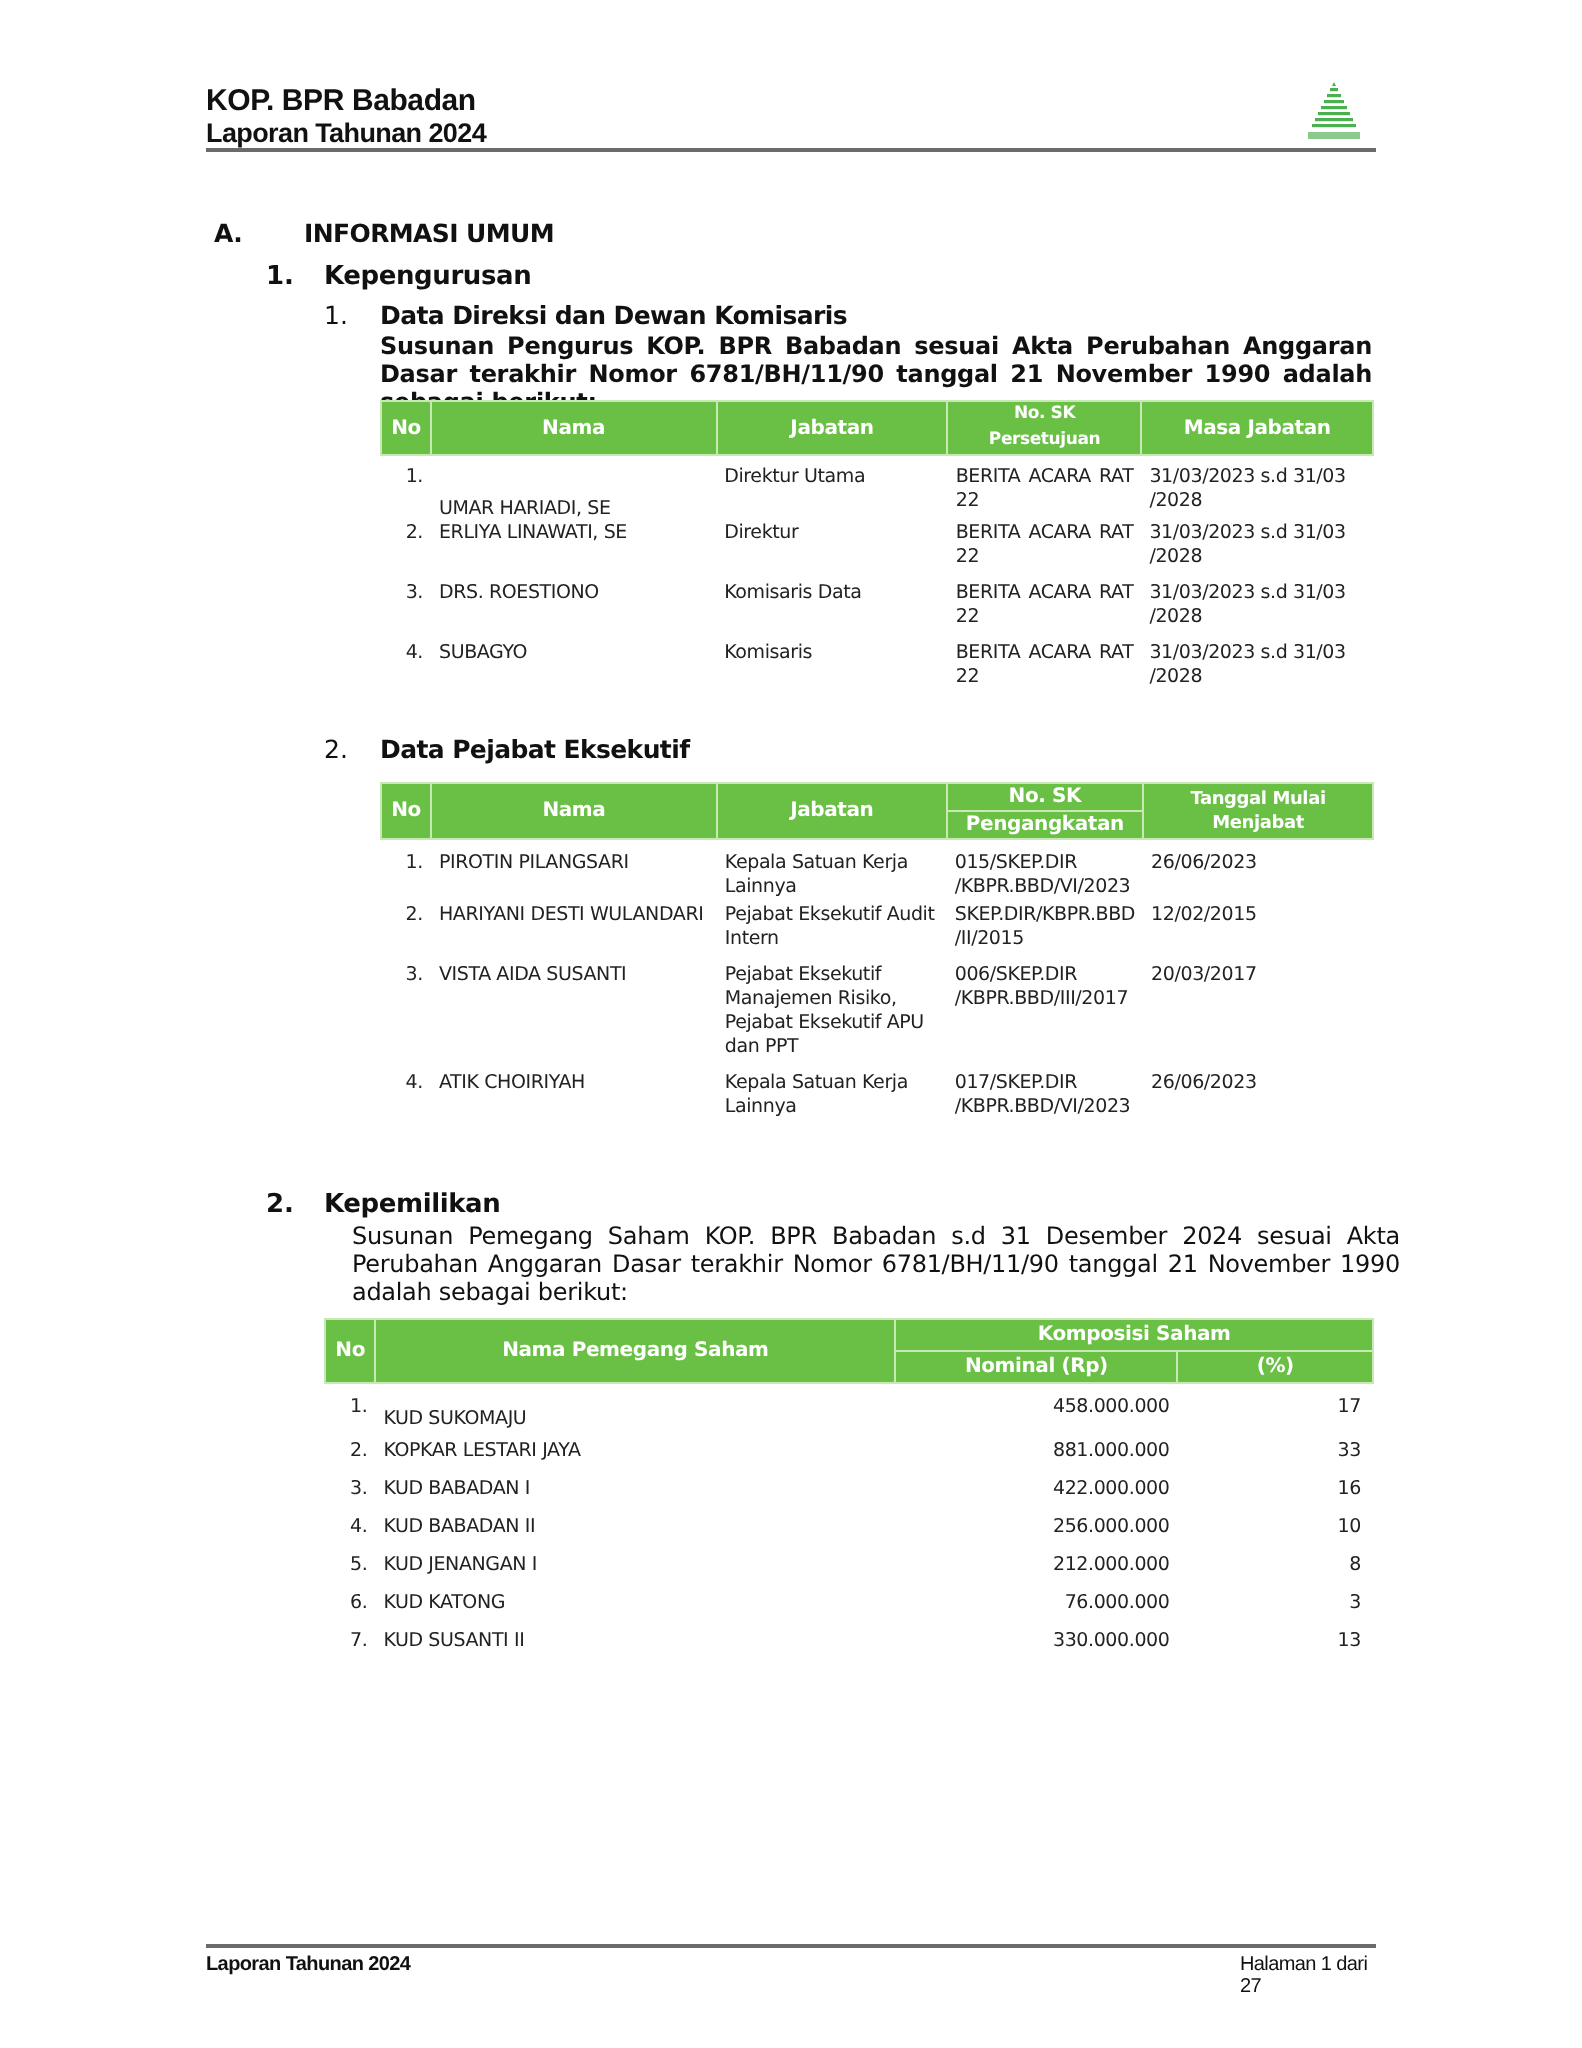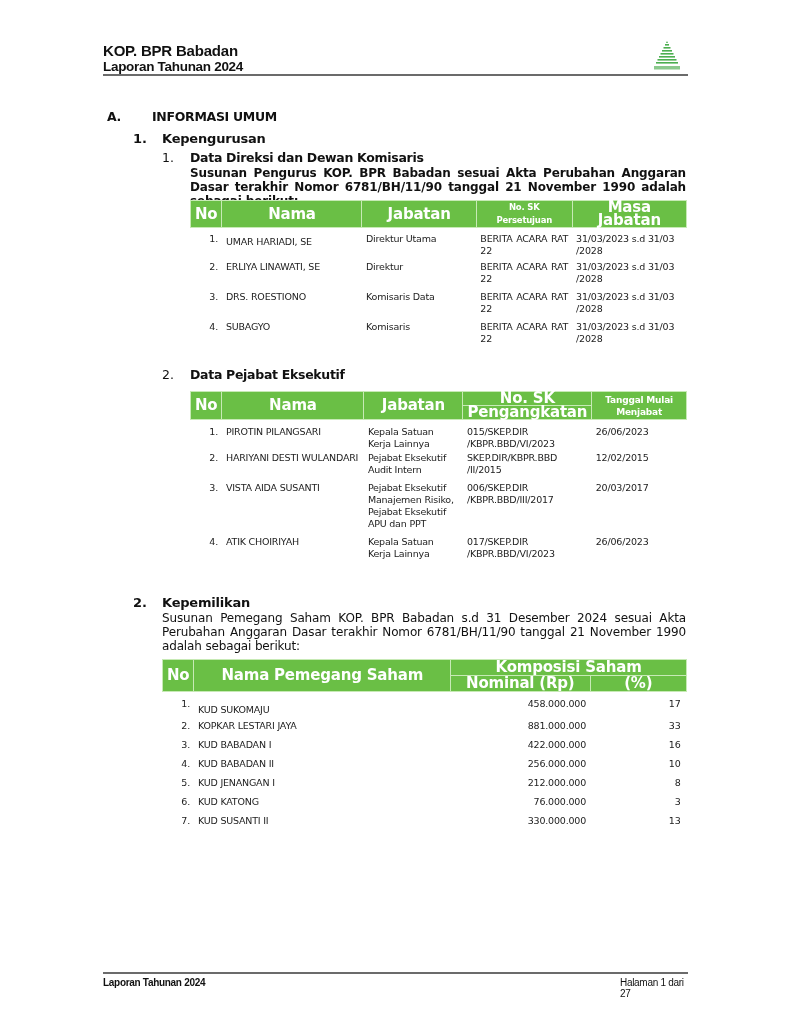--- a/index.html
+++ b/index.html
@@ -14,24 +14,24 @@
   .ftr-right { left:620px; top:977px; width:68px; font-family:"Liberation Sans", sans-serif; font-size:10px; letter-spacing:-0.3px; text-align:left; }
 
   .h-A-num { left:107px; top:109px; font-weight:bold; font-size:12.5px; letter-spacing:-0.3px; }
   .h-A { left:133px; top:109px; font-weight:bold; font-size:12.5px; letter-spacing:-0.3px;margin-left:19px; }
   .h-1-num { left:133px; top:131px; font-weight:bold; font-size:13px; }
   .h-1 { left:162px; top:131px; font-weight:bold; font-size:13px; letter-spacing:-0.2px; }
   .h-sub-num { left:162px; top:150px; font-size:12.5px; }
   .h-sub { left:190px; top:150px; font-weight:bold; font-size:12.5px; letter-spacing:-0.3px; }
   .para { font-size:12px; line-height:14px; letter-spacing:-0.15px; text-align:justify; }
   .para1 { left:190px; top:166px; width:496px;font-weight:bold; }
-  .para2 { left:162px; top:611px; width:524px; text-align-last:left; }
+  .para2 { left:176px; top:611px; width:524px; text-align-last:left; }
 
   table.gt { position:absolute; border-collapse:collapse; font-size:9.5px; letter-spacing:-0.2px; }
-  table.gt th { background:#6abf45; color:#fff; font-weight:bold; font-size:15px; border:1.5px solid #c7eab5; padding:0 4px; text-align:center; line-height:13px; }
+  table.gt th { background:#6abf45; color:#fff; font-weight:bold; font-size:10px; border:1.5px solid #c7eab5; padding:0 4px; text-align:center; line-height:13px; }
   table.gt td { vertical-align:top; padding:0 4px; line-height:12px; color:#222; }
   .t1 { left:190px; top:200px; width:497px; }
   .t2 { left:190px; top:391px; width:497px; }
   .t3 { left:162px; top:659px; width:525px; }
   .num-cell { text-align:right; }
 </style>
 </head>
 <body>
 
 <div class="abs hdr-title">KOP. BPR Babadan</div>
@@ -74,21 +74,21 @@
       <th>No</th>
       <th>Nama</th>
       <th>Jabatan</th>
       <th style="font-size:8.5px">No. SK Persetujuan</th>
       <th>Masa Jabatan</th>
     </tr>
   </thead>
   <tbody>
     <tr style="height:33px">
       <td class="num-cell" style="padding-top:5px">1.</td>
-      <td style="padding-top:8px">UMAR HARIADI, SE</td>
+      <td style="padding-top:21px">UMAR HARIADI, SE</td>
       <td style="padding-top:5px">Direktur Utama</td>
       <td style="padding-top:5px;text-align:justify">BERITA ACARA RAT 22</td>
       <td style="padding-top:5px">31/03/2023 s.d 31/03 /2028</td>
     </tr>
     <tr style="height:30px">
       <td class="num-cell">2.</td>
       <td>ERLIYA LINAWATI, SE</td>
       <td>Direktur</td>
       <td style="text-align:justify">BERITA ACARA RAT 22</td>
       <td>31/03/2023 s.d 31/03 /2028</td>

